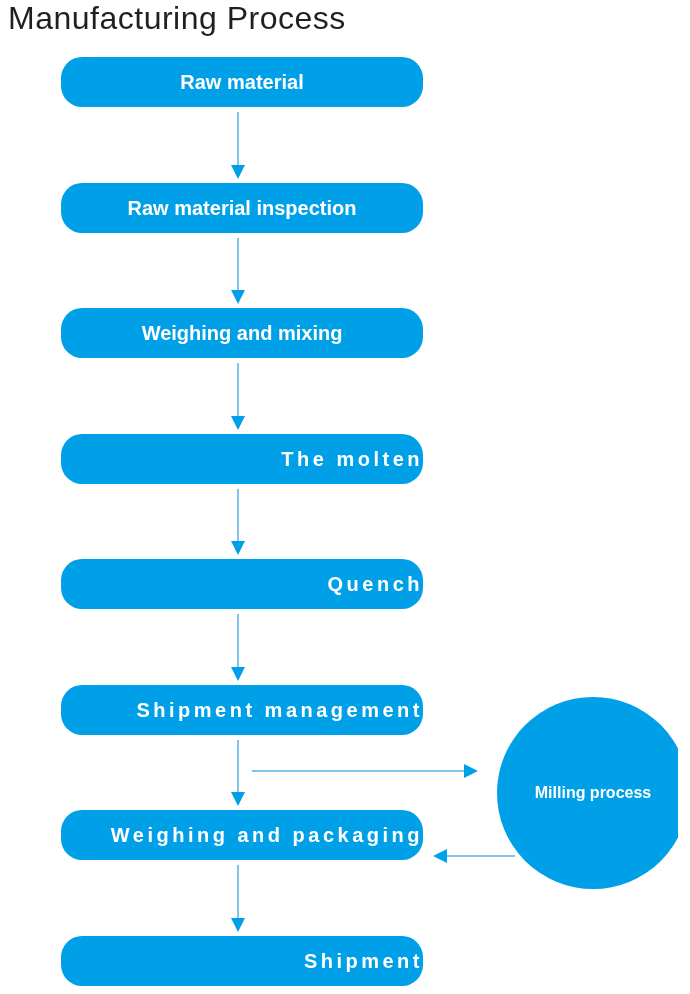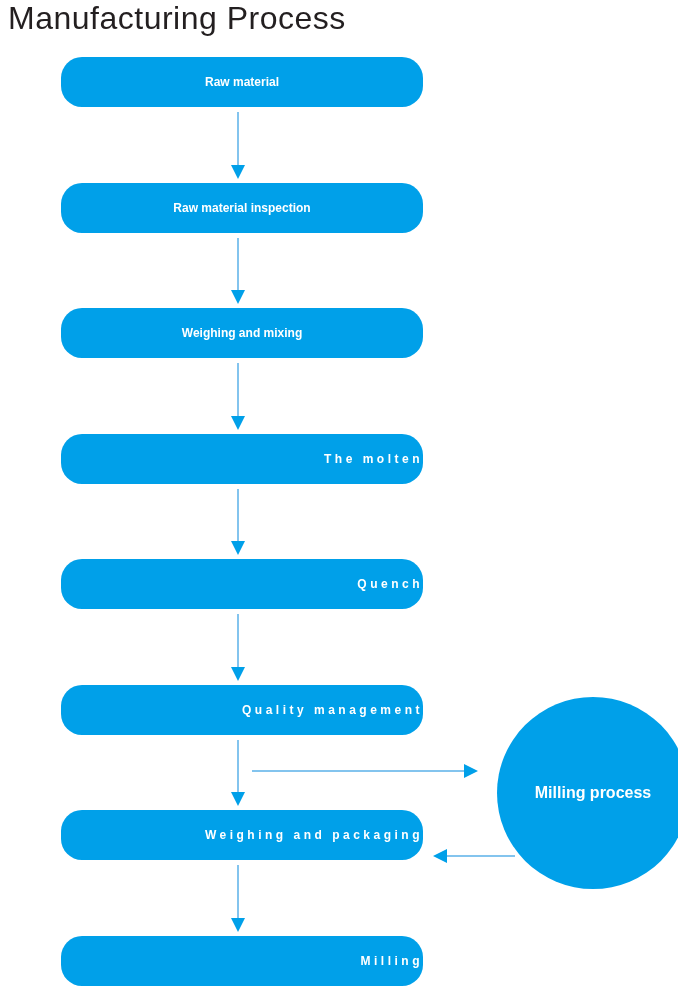--- a/index.html
+++ b/index.html
@@ -29,21 +29,21 @@
     position: absolute;
     left: 61px;
     width: 362px;
     height: 50px;
     border-radius: 21px;
     background: var(--node-fill, #00A0E9);
     color: var(--node-text, #ffffff);
     display: flex;
     align-items: center;
     justify-content: center;
-    font-size: 12px;
+    font-size: 20px;
     font-weight: bold;
     text-align: center;
   }
   .node.spaced {
     letter-spacing: 3.5px;
     justify-content: flex-end;
   }
   .circle-node {
     position: absolute;
     left: 497px;
@@ -137,28 +137,28 @@
 
   <div class="node spaced" style="top:434px">
     <span>The molten</span>
   </div>
 
   <div class="node spaced" style="top:559px">
     <span>Quench</span>
   </div>
 
   <div class="node spaced" style="top:685px">
-    <span>Quality management</span>
+    <span>Shipment management</span>
   </div>
 
   <div class="node spaced" style="top:810px">
     <span>Weighing and packaging</span>
   </div>
 
   <div class="node spaced" style="top:936px">
-    <span>Milling</span>
+    <span>Shipment</span>
   </div>
 
   <div class="circle-node">
     <span>Milling process</span>
   </div>
 
 </div>
 
 </body></html>

